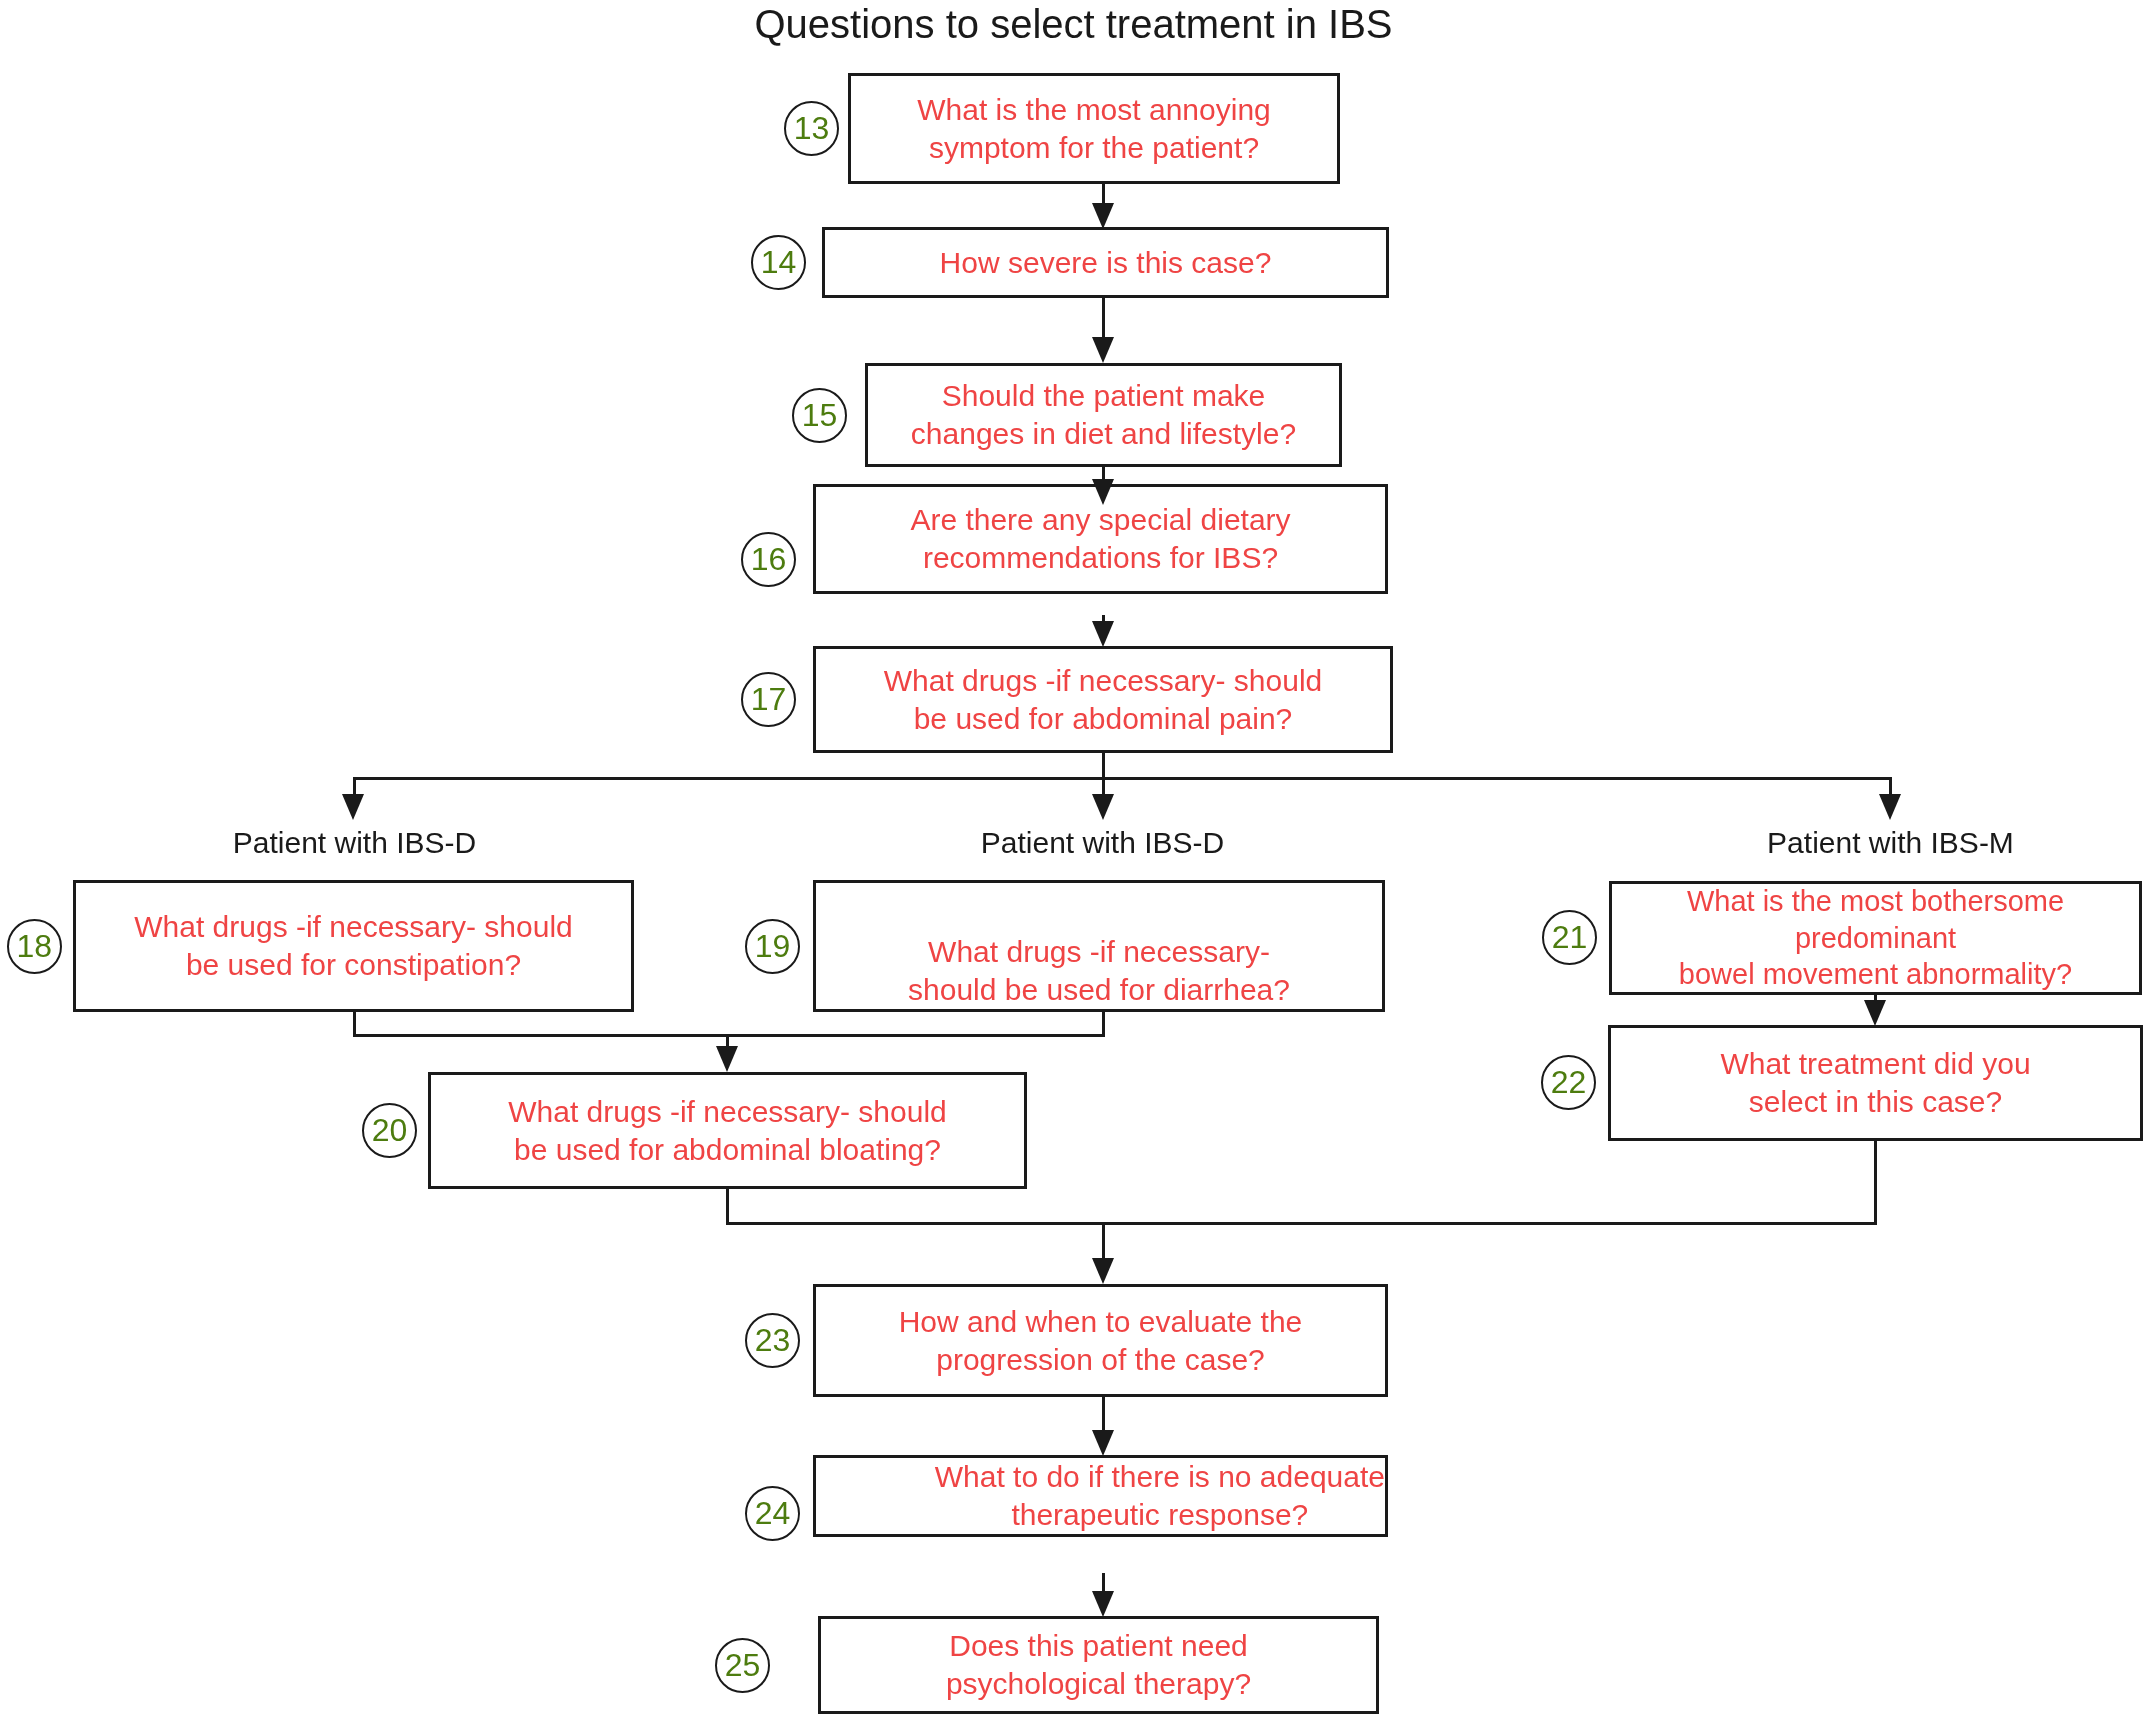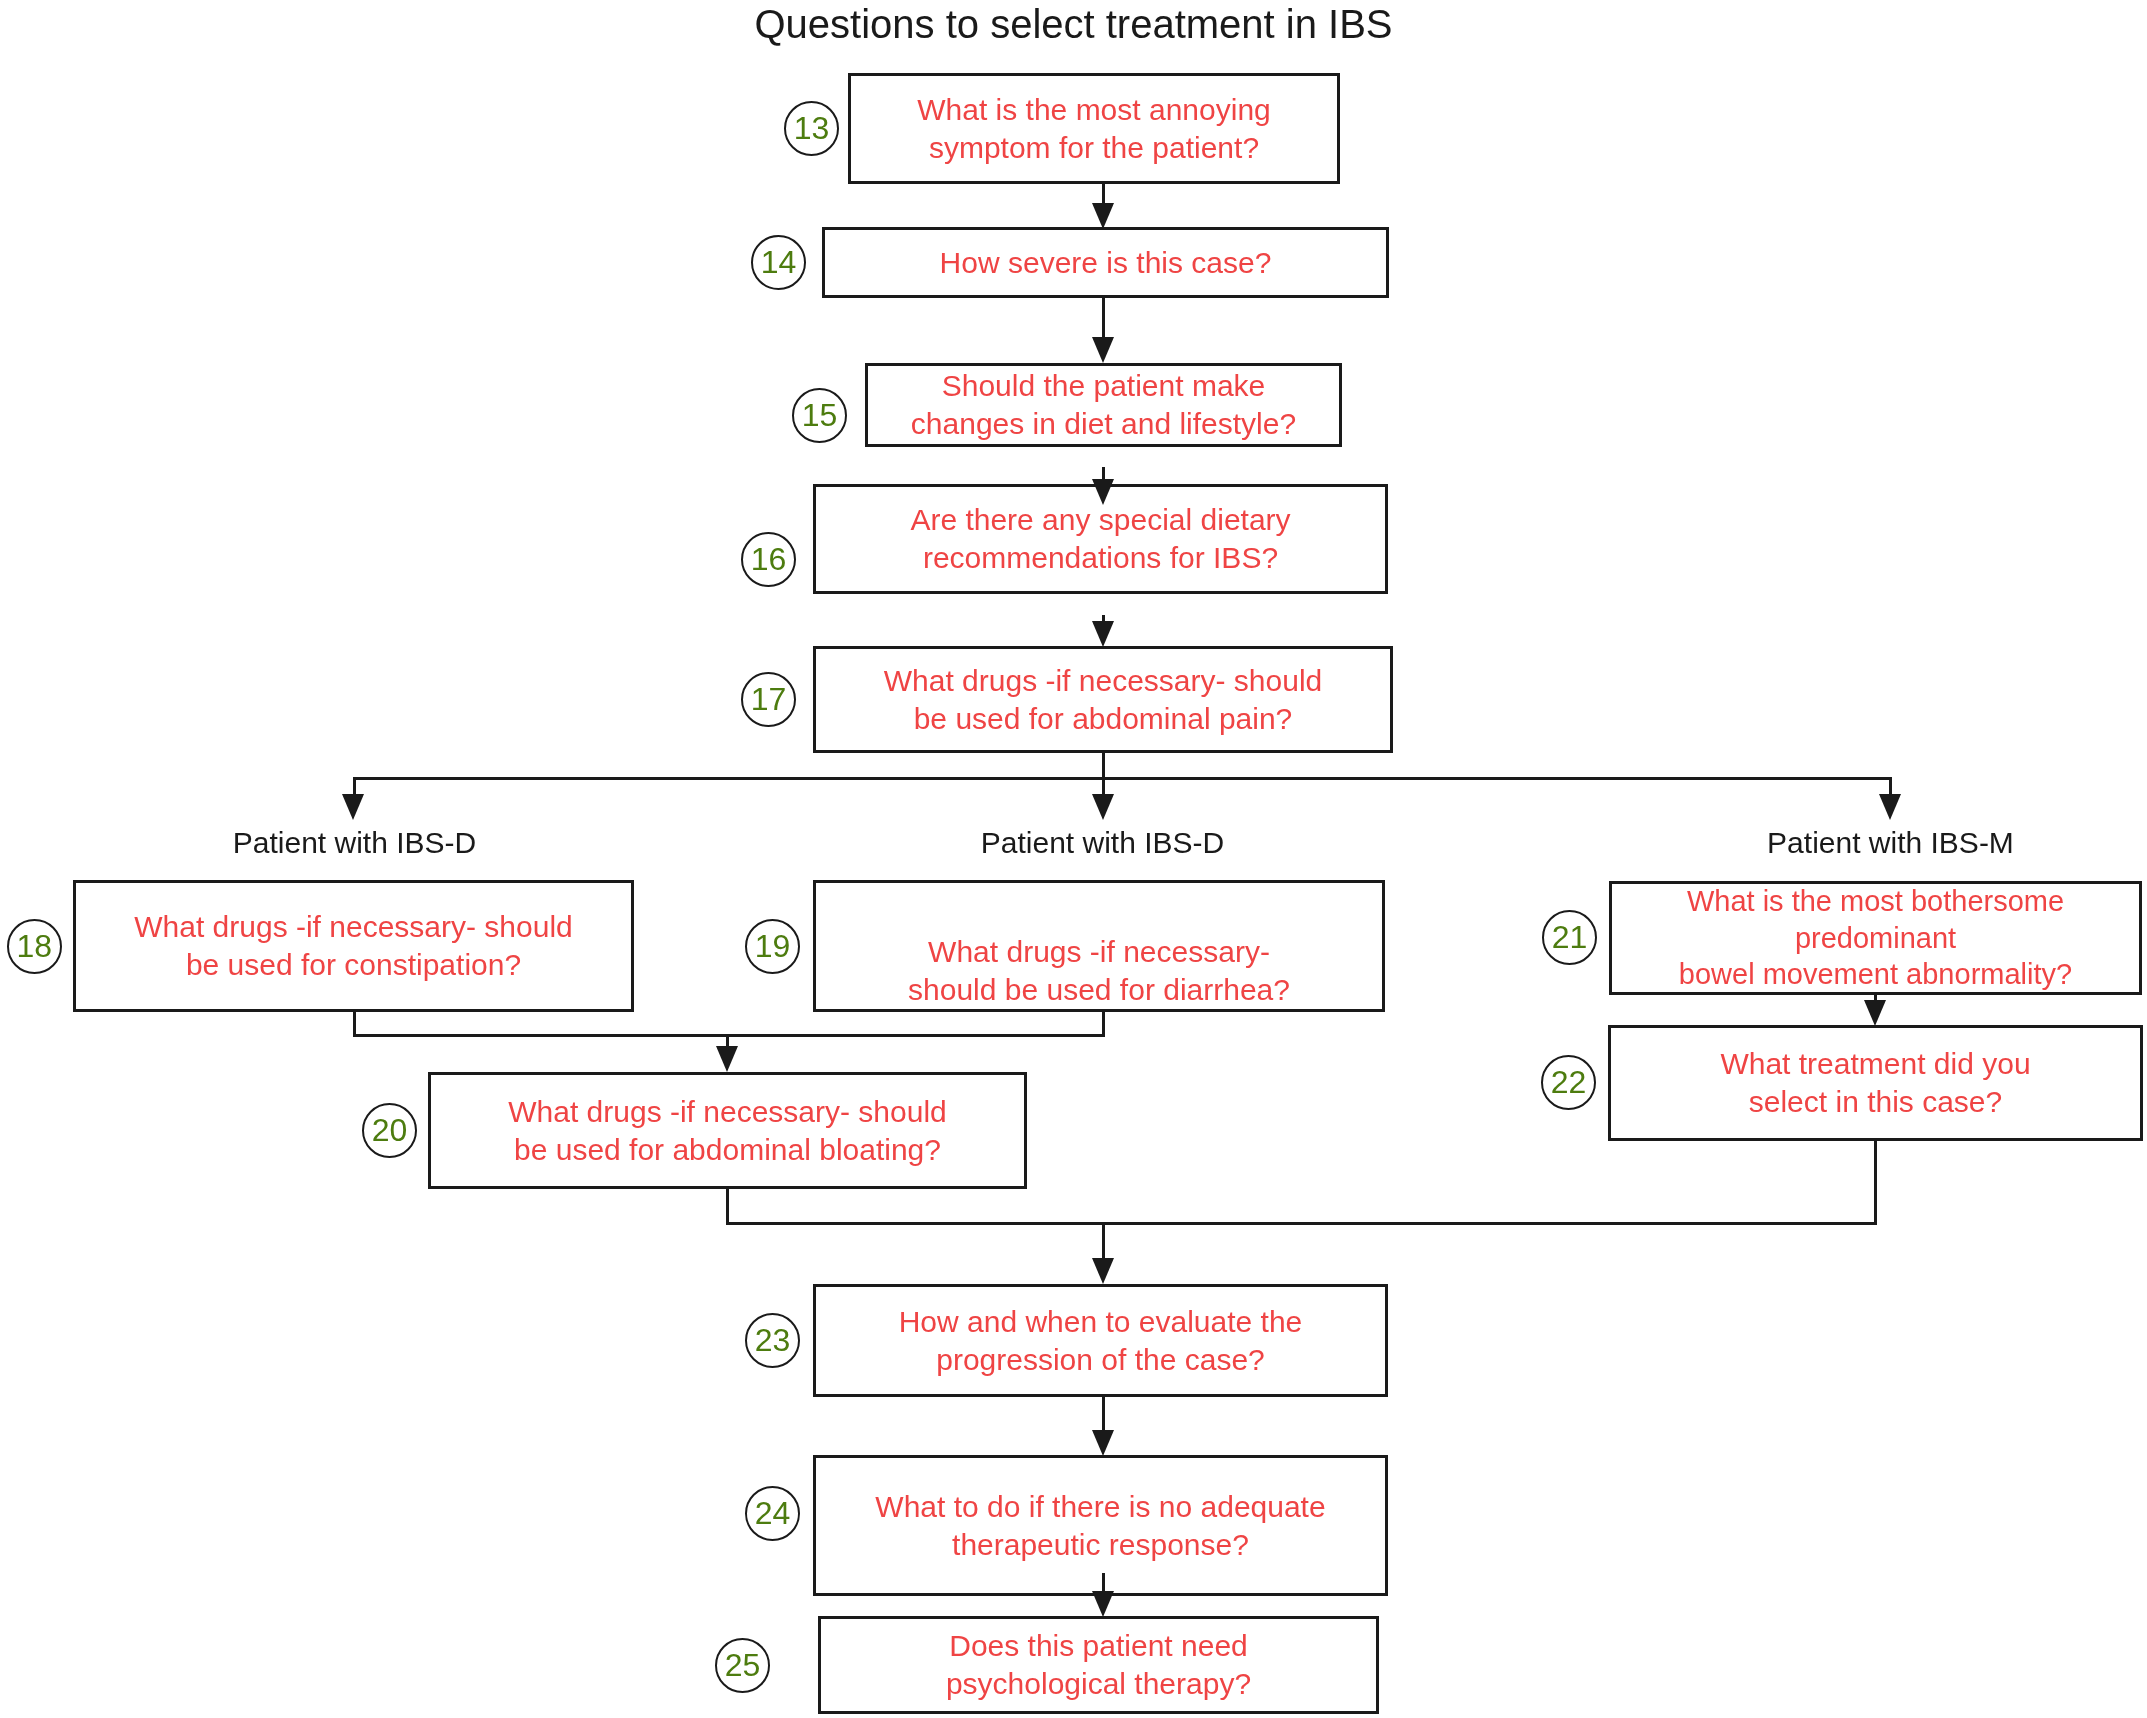--- a/index.html
+++ b/index.html
@@ -80,21 +80,21 @@
     <span class="qtext">What is the most annoying
 symptom for the patient?</span>
   </div>
   <div class="circle" style="left:784px; top:101px;">13</div>
 
   <div class="qbox" style="left:822px; top:227px; width:567px; height:71px;">
     <span class="qtext">How severe is this case?</span>
   </div>
   <div class="circle" style="left:751px; top:235px;">14</div>
 
-  <div class="qbox" style="left:865px; top:363px; width:477px; height:84px;">
+  <div class="qbox" style="left:865px; top:363px; width:477px; height:104px;">
     <span class="qtext">Should the patient make
 changes in diet and lifestyle?</span>
   </div>
   <div class="circle" style="left:792px; top:388px;">15</div>
 
   <div class="qbox" style="left:813px; top:484px; width:575px; height:110px;">
     <span class="qtext">Are there any special dietary
 recommendations for IBS?</span>
   </div>
   <div class="circle" style="left:741px; top:532px;">16</div>
@@ -181,21 +181,21 @@
 
   <div class="qbox" style="left:813px; top:1284px; width:575px; height:113px;">
     <span class="qtext">How and when to evaluate the
 progression of the case?</span>
   </div>
   <div class="circle" style="left:745px; top:1313px;">23</div>
 
   <div class="vline" style="left:1102px; top:1397px; height:34px;"></div>
   <div class="ahead" style="left:1092px; top:1430px;"></div>
 
-  <div class="qbox" style="left:813px; top:1455px; width:575px; height:141px;">
+  <div class="qbox" style="left:813px; top:1455px; width:575px; height:82px;justify-content:flex-end;">
     <span class="qtext">What to do if there is no adequate
 therapeutic response?</span>
   </div>
   <div class="circle" style="left:745px; top:1486px;">24</div>
 
   <div class="vline" style="left:1102px; top:1573px; height:19.7px;"></div>
   <div class="ahead" style="left:1092px; top:1591px;"></div>
 
   <div class="qbox" style="left:818px; top:1616px; width:561px; height:98px;">
     <span class="qtext">Does this patient need

